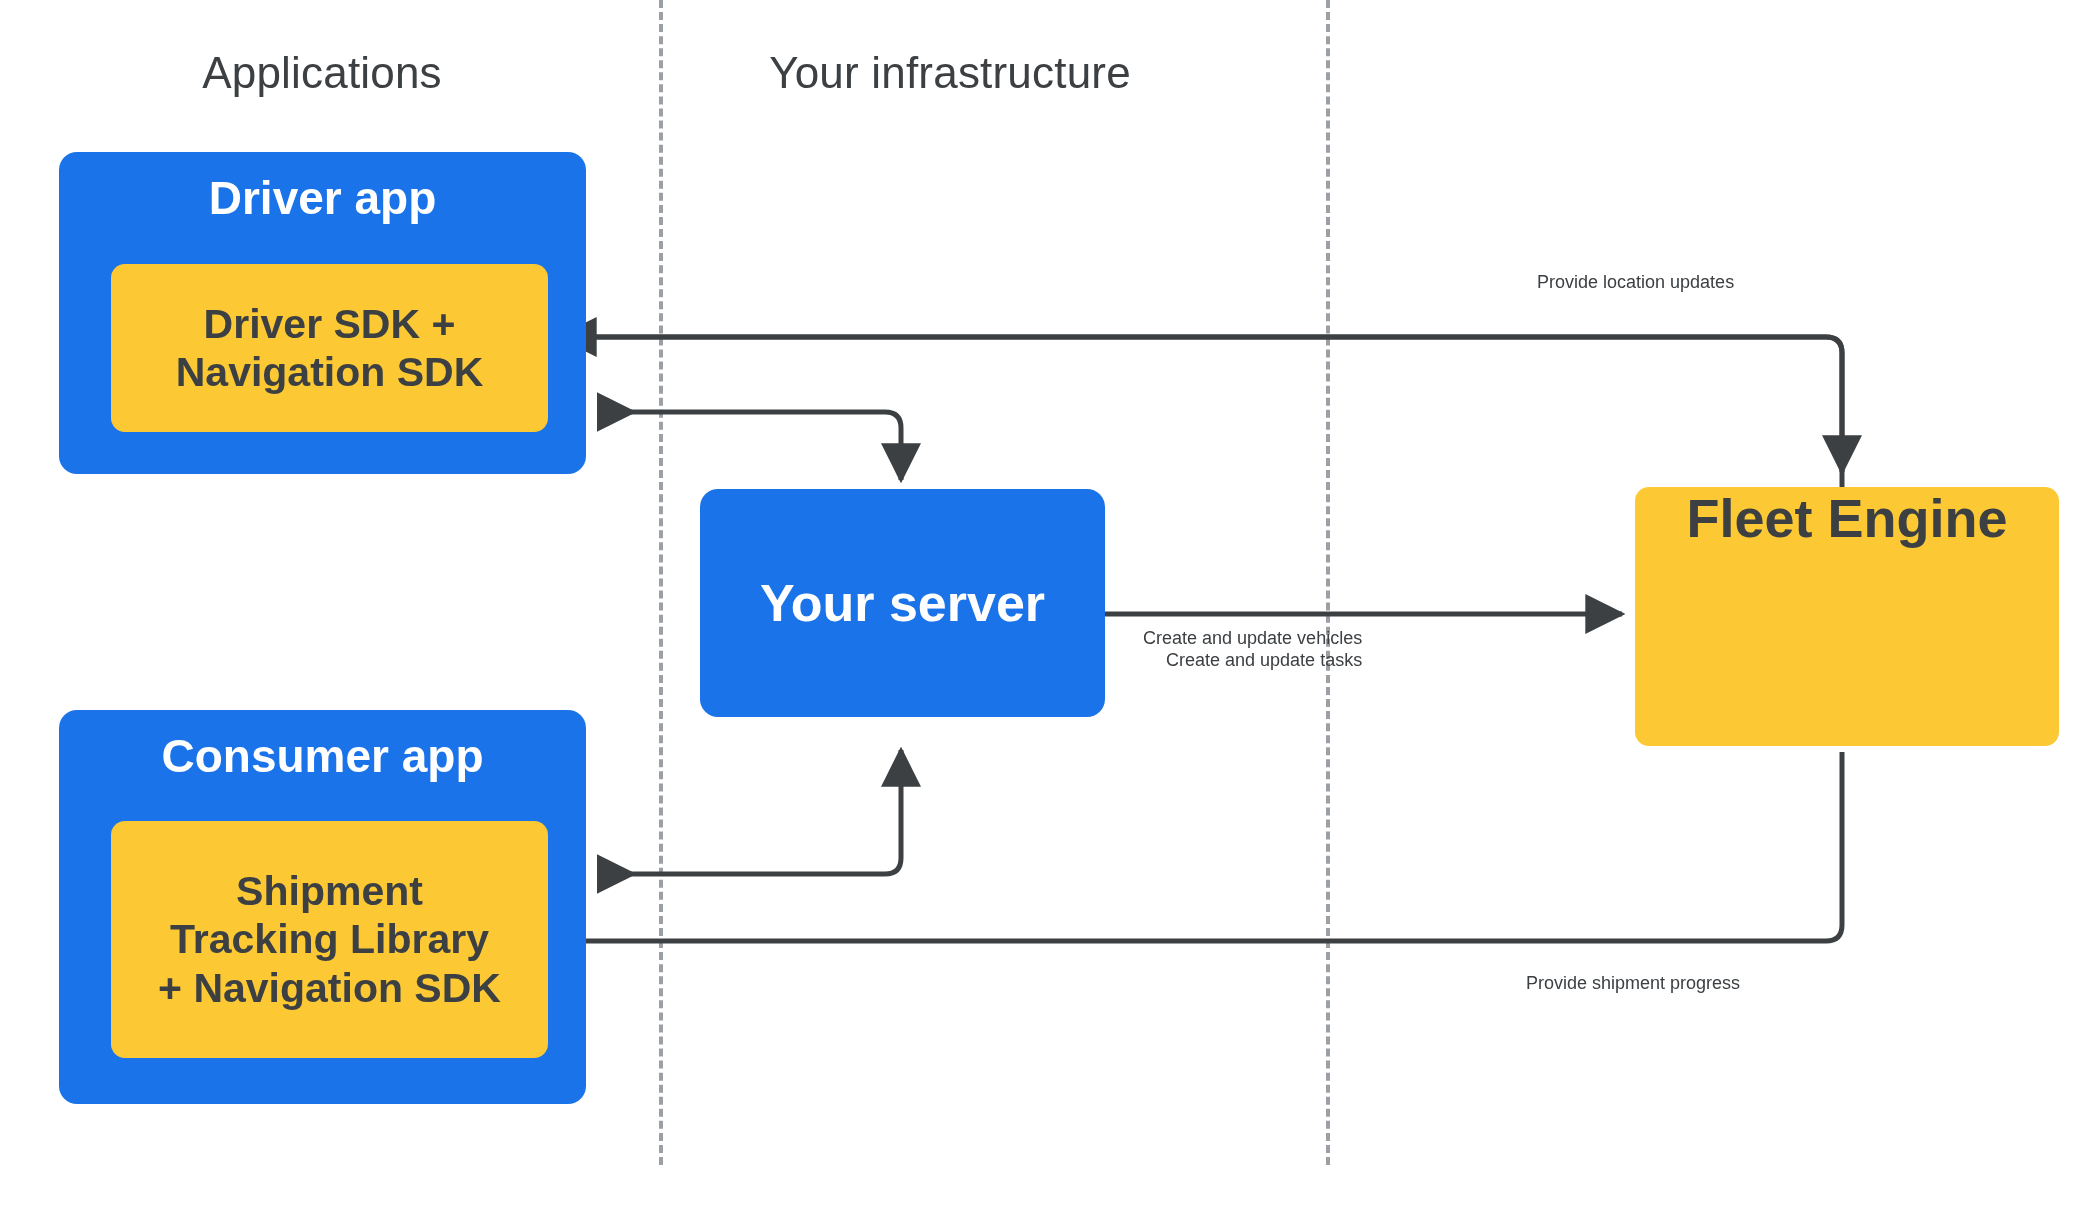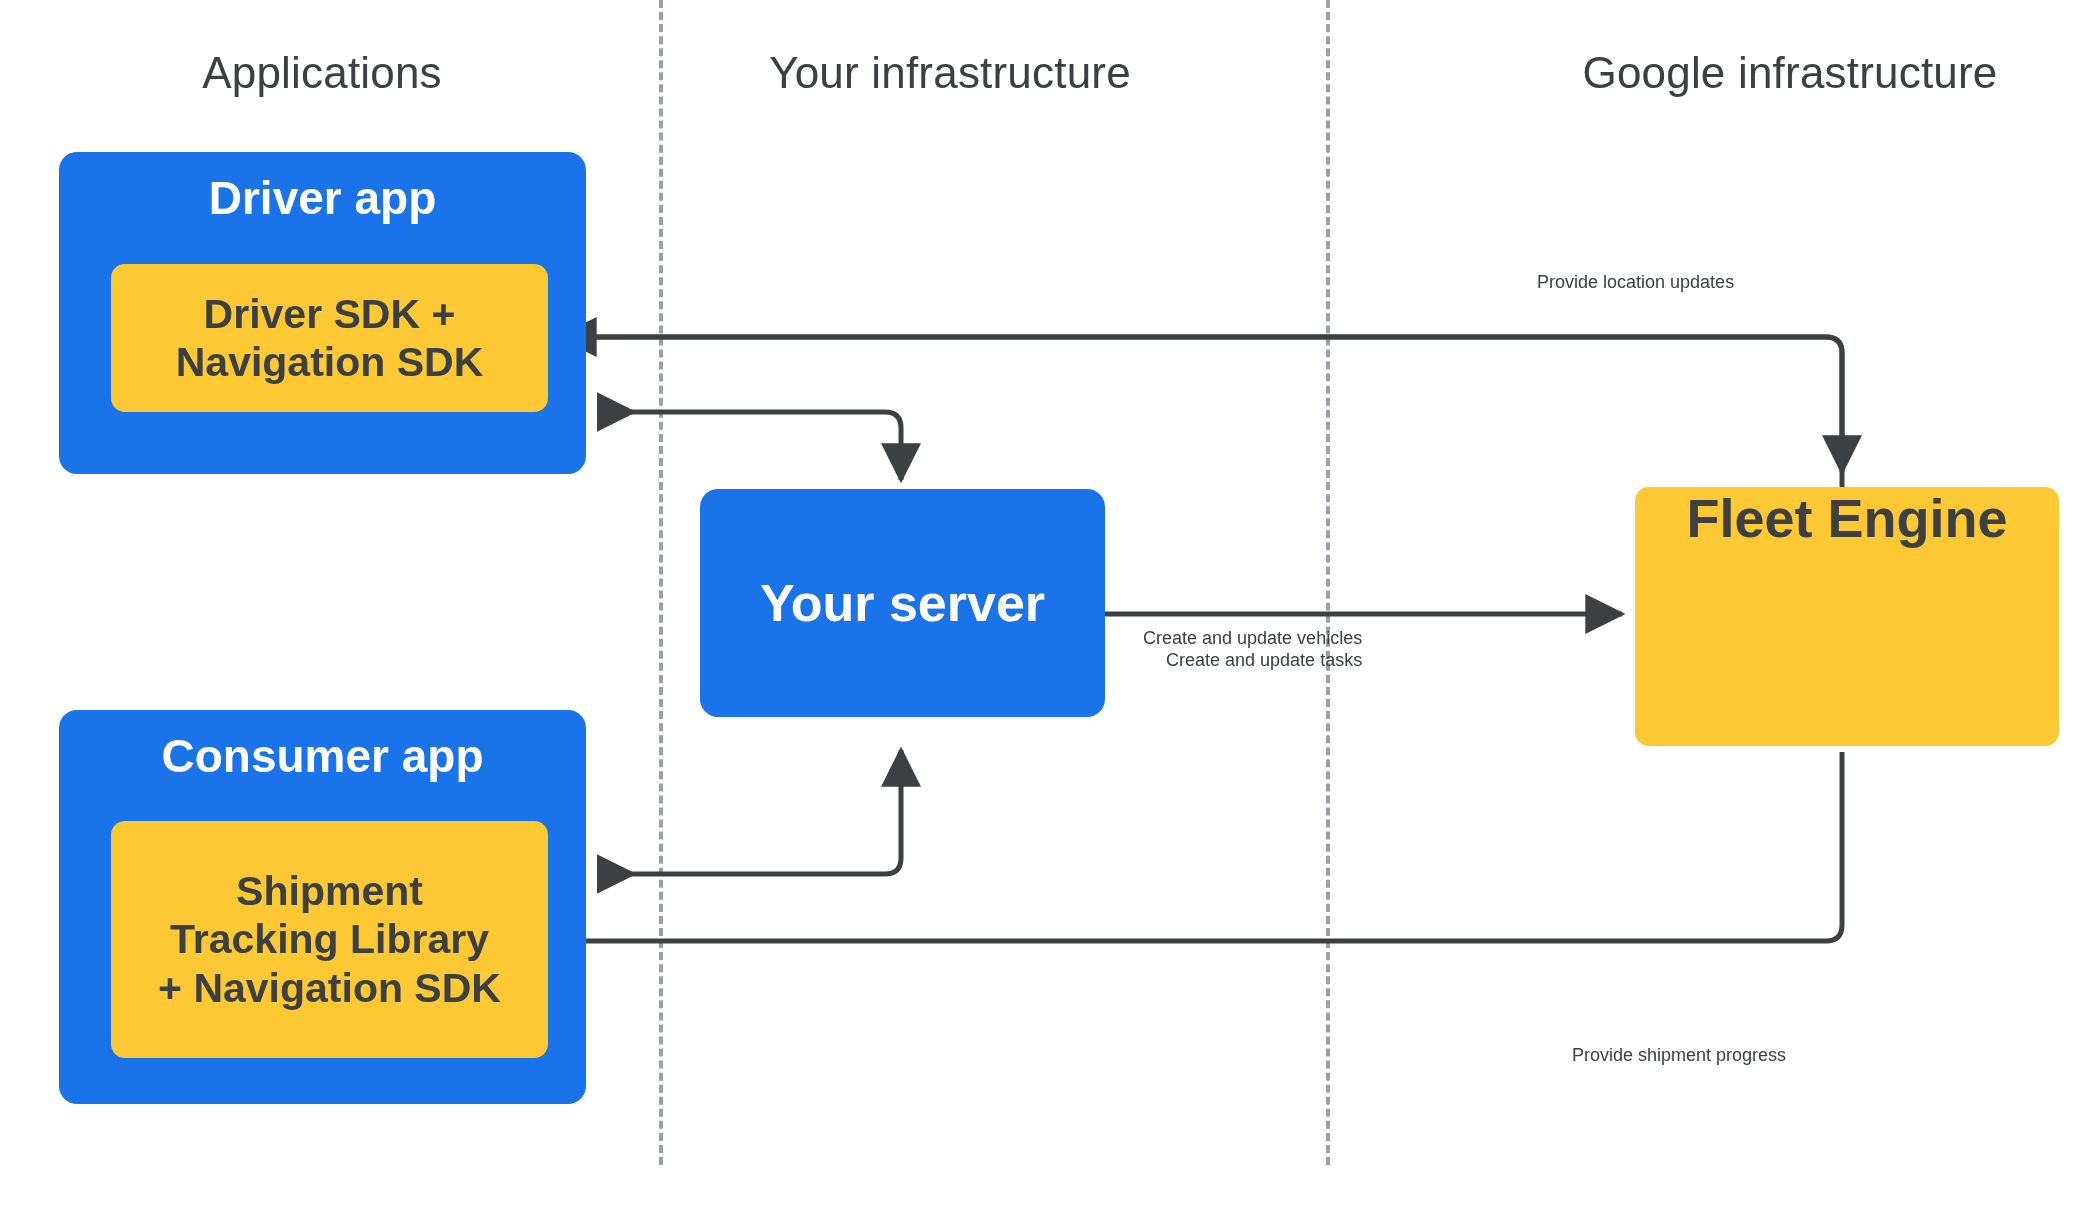--- a/index.html
+++ b/index.html
@@ -88,21 +88,21 @@
     line-height: 1.18;
     text-align: center;
   }
 
   
   #node-driver-app {
     left: 59px; top: 152px; width: 527px; height: 322px;
     padding-top: 22px;
   }
   #node-driver-sdk {
-    left: 111px; top: 264px; width: 437px; height: 148px;
+    left: 111px; top: 264px; width: 437px; height: 168px;
     justify-content: center;
   }
 
   
   #node-consumer-app {
     left: 59px; top: 710px; width: 527px; height: 394px;
     padding-top: 22px;
   }
   #node-consumer-sdk {
     left: 111px; top: 821px; width: 437px; height: 237px;
@@ -126,31 +126,30 @@
   
   .edge-label {
     position: absolute;
     font-size: 18px;
     font-weight: normal;
     color: #3c4043;
     white-space: nowrap;
     line-height: 1.22;
   }
   #label-location-updates { left: 1537px; top: 272px; }
-  #label-shipment-progress{ left: 1526px; top: 1045px; margin-left: 46px; }
+  #label-shipment-progress{ left: 1526px; top: 973px; }
   #label-vehicles-tasks   { left: 1143px; top: 628px; text-align: right; }
 </style>
 </head>
 <body>
 
 <div id="diagram">
 
   <div class="col-title" id="title-applications">Applications</div>
   <div class="col-title" id="title-your-infra">Your infrastructure</div>
-  <div class="col-title" id="title-google-infra">Google infrastructure</div>
 
   <div class="lane-divider" id="divider-left"></div>
   <div class="lane-divider" id="divider-right"></div>
 
   <svg id="connectors" viewBox="0 0 2089 1208">
     <defs>
       <marker id="arrowhead-left" viewBox="0 0 12 12" refX="11" refY="6" markerWidth="8" markerHeight="8" orient="auto-start-reverse">
         <path d="M 0 6 L 12 0 L 12 12 z" fill="#3c4043"></path>
       </marker>
       <marker id="arrowhead" viewBox="0 0 12 12" refX="11" refY="6" markerWidth="8" markerHeight="8" orient="auto">

